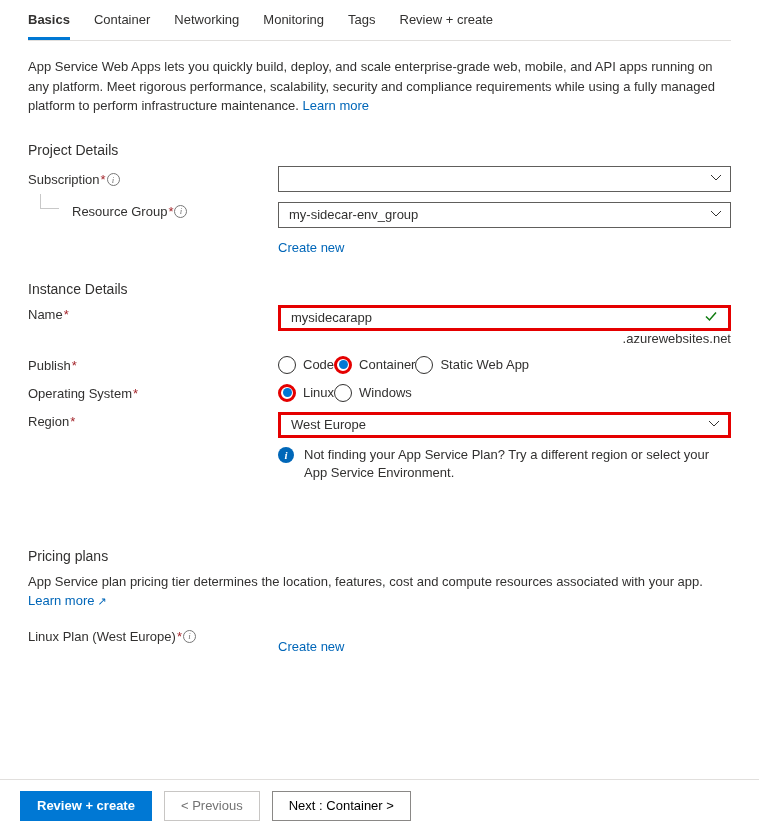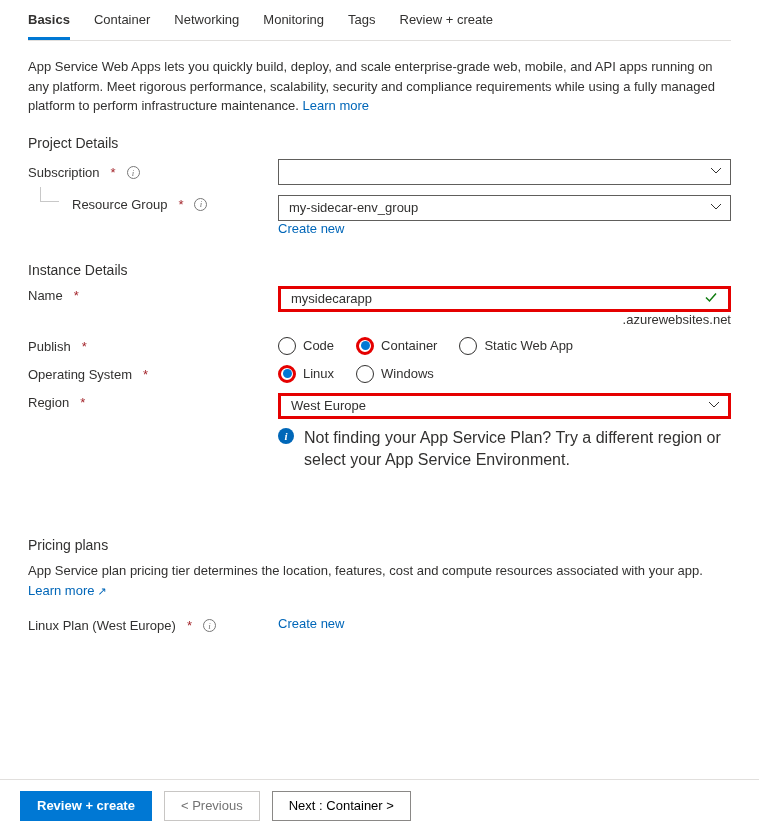--- a/index.html
+++ b/index.html
@@ -3,46 +3,46 @@
 <meta charset="utf-8">
 <style>
 *{box-sizing:border-box;margin:0;padding:0}
 body{font-family:"Segoe UI",Arial,sans-serif;font-size:13px;color:#323130;background:#fff;width:759px;height:831px;overflow:hidden;position:relative}
 .scrollarea{height:780px;overflow-y:scroll;padding:4px 28px 32px 28px}
 .scrollarea::-webkit-scrollbar{width:12px}
 .scrollarea::-webkit-scrollbar-thumb{background:#c8c8c8;border-radius:6px}
 .tabs{display:flex;gap:24px;border-bottom:1px solid #e1dfdd;margin-bottom:16px}
 .tab{padding:8px 0 10px 0;font-size:13px;color:#323130;border-bottom:3px solid transparent;cursor:pointer}
 .tab.active{font-weight:600;border-bottom-color:#0078d4}
-.intro{line-height:1.5;margin-bottom:19px}
+.intro{line-height:1.5;margin-bottom:26px}
 .link{color:#0066b8;cursor:pointer}
 .link.ext::after{content:" ↗";font-size:11px}
 h3{font-size:14px;font-weight:400;margin-bottom:8px}
 .desc{line-height:1.5;margin-bottom:16px}
 .row{display:flex;align-items:center;margin-bottom:10px}
 .row.top{align-items:flex-start}
-.lbl{width:250px;display:flex;align-items:center;gap:11px;padding-top:2px}
+.lbl{width:250px;display:flex;align-items:center;gap:1px;padding-top:2px}
 .req{color:#a4262c}
 .info{display:inline-flex;width:13px;height:13px;border:1px solid #777;border-radius:50%;align-items:center;justify-content:center;font-size:9px;color:#777;font-family:Georgia,serif;font-style:italic}
 .ctrl{flex:1;position:relative}
 .select,.input{width:100%;height:26px;border:1px solid #605e5c;background:#fff;padding:0 28px 0 10px;font-size:13px;display:flex;align-items:center;position:relative}
 .chev{position:absolute;right:8px;top:50%;transform:translateY(-50%)}
 .chev svg{width:12px;height:12px}
 .check-icon{position:absolute;right:10px;top:50%;transform:translateY(-50%);color:#107c10}
 .hl{border:3px solid #e50000 !important}
-.sublink{color:#0066b8;font-size:13px;margin-top:0;display:inline-block;cursor:pointer}
+.sublink{color:#0066b8;font-size:13px;margin-top:12px;display:inline-block;cursor:pointer}
 .suffix{text-align:right;margin-top:0;font-size:13px}
-.radios{display:flex;gap:22px;align-items:center;flex-wrap:wrap}
+.radios{display:flex;align-items:center;flex-wrap:wrap}
 .radio{display:flex;align-items:center;gap:7px;cursor:pointer}
 .rcirc{width:18px;height:18px;border:1px solid #323130;border-radius:50%;display:flex;align-items:center;justify-content:center;background:#fff}
 .radio.sel .rcirc{border:3px solid #e50000}
 .radio.sel .rcirc::after{content:"";width:9px;height:9px;background:#0078d4;border-radius:50%}
 .note{display:flex;gap:10px;align-items:flex-start;margin-top:8px}
 .ibadge{width:16px;height:16px;background:#0067b8;border-radius:50%;color:#fff;display:flex;align-items:center;justify-content:center;font-size:11px;font-weight:700;font-family:Georgia,serif;font-style:italic;flex:none;margin-top:1px}
-.note-text{flex:1;line-height:1.4;font-size:16px}
+.note-text{flex:1;line-height:1.4;font-size:13px}
 .indent-tree{position:relative;padding-left:44px}
 .indent-tree::before{content:"";position:absolute;left:12px;top:-8px;width:18px;height:14px;border-left:1px solid #c8c8c8;border-bottom:1px solid #c8c8c8}
 .section{margin-bottom:26px}
 .footer{position:absolute;bottom:0;left:0;right:0;height:52px;border-top:1px solid #e1dfdd;display:flex;align-items:center;gap:12px;padding:0 20px;background:#fff}
 .btn{height:30px;padding:0 16px;font-size:13px;border:1px solid #8a8886;background:#fff;cursor:pointer;display:flex;align-items:center}
 .btn.primary{background:#0078d4;border-color:#0078d4;color:#fff;font-weight:600}
 .btn.disabled{color:#737373;border-color:#c8c6c4;cursor:default}
 .spacer{height:40px}
 </style>
 </head>

